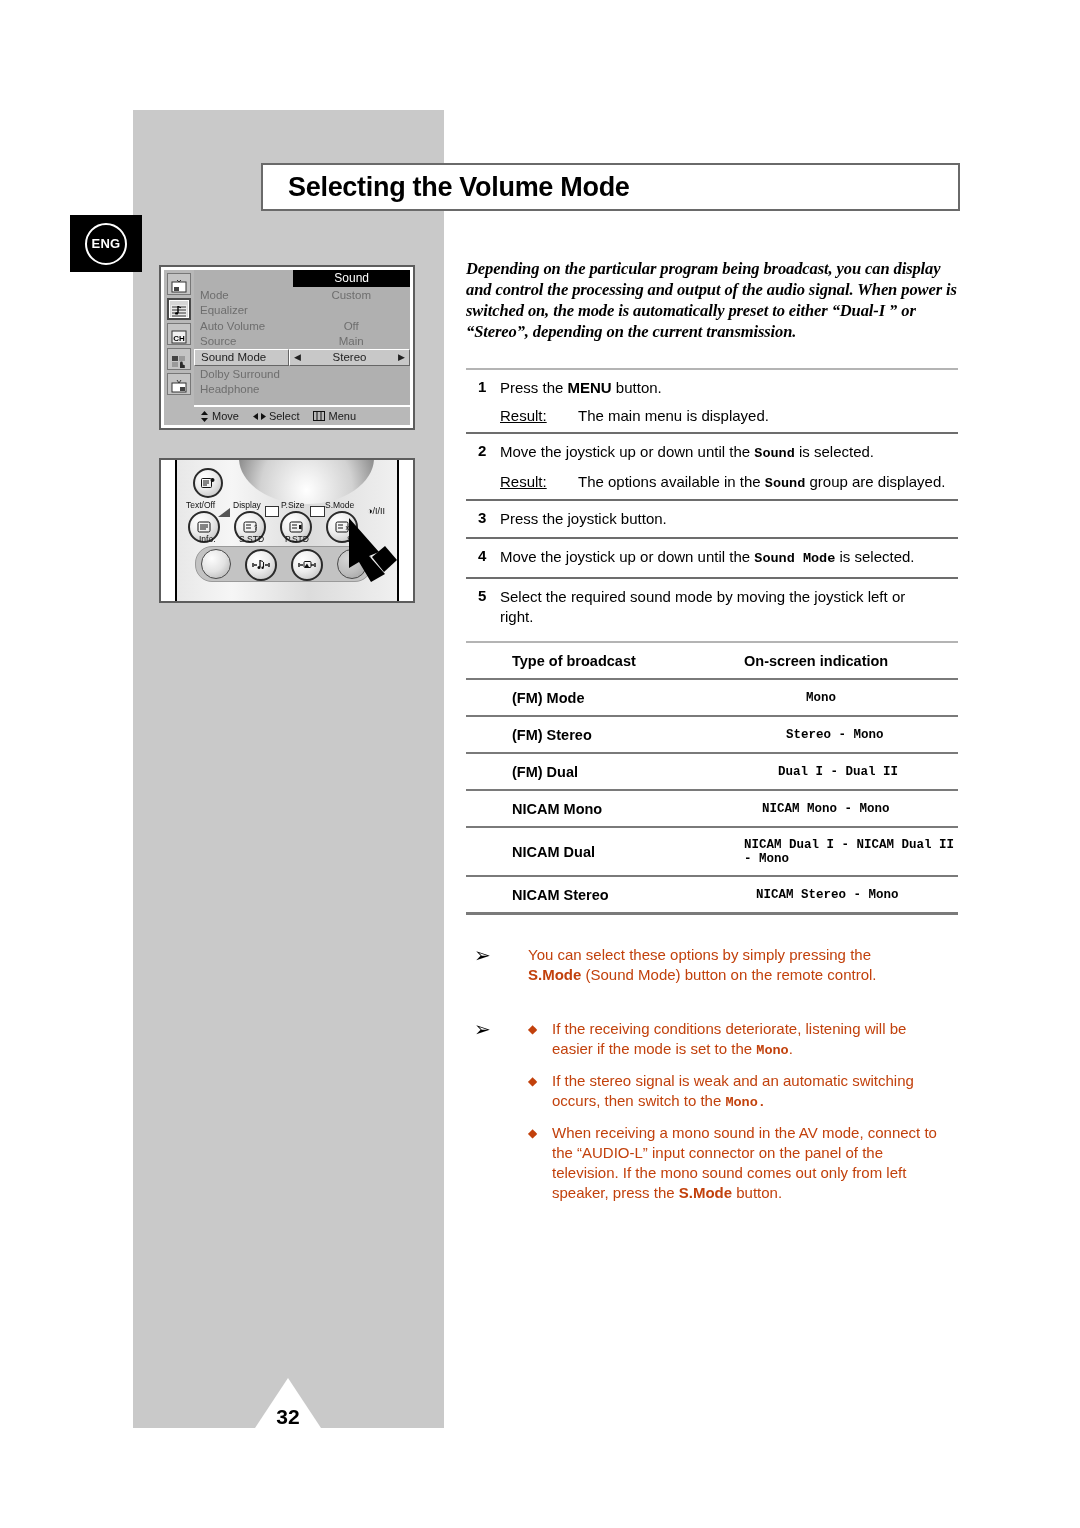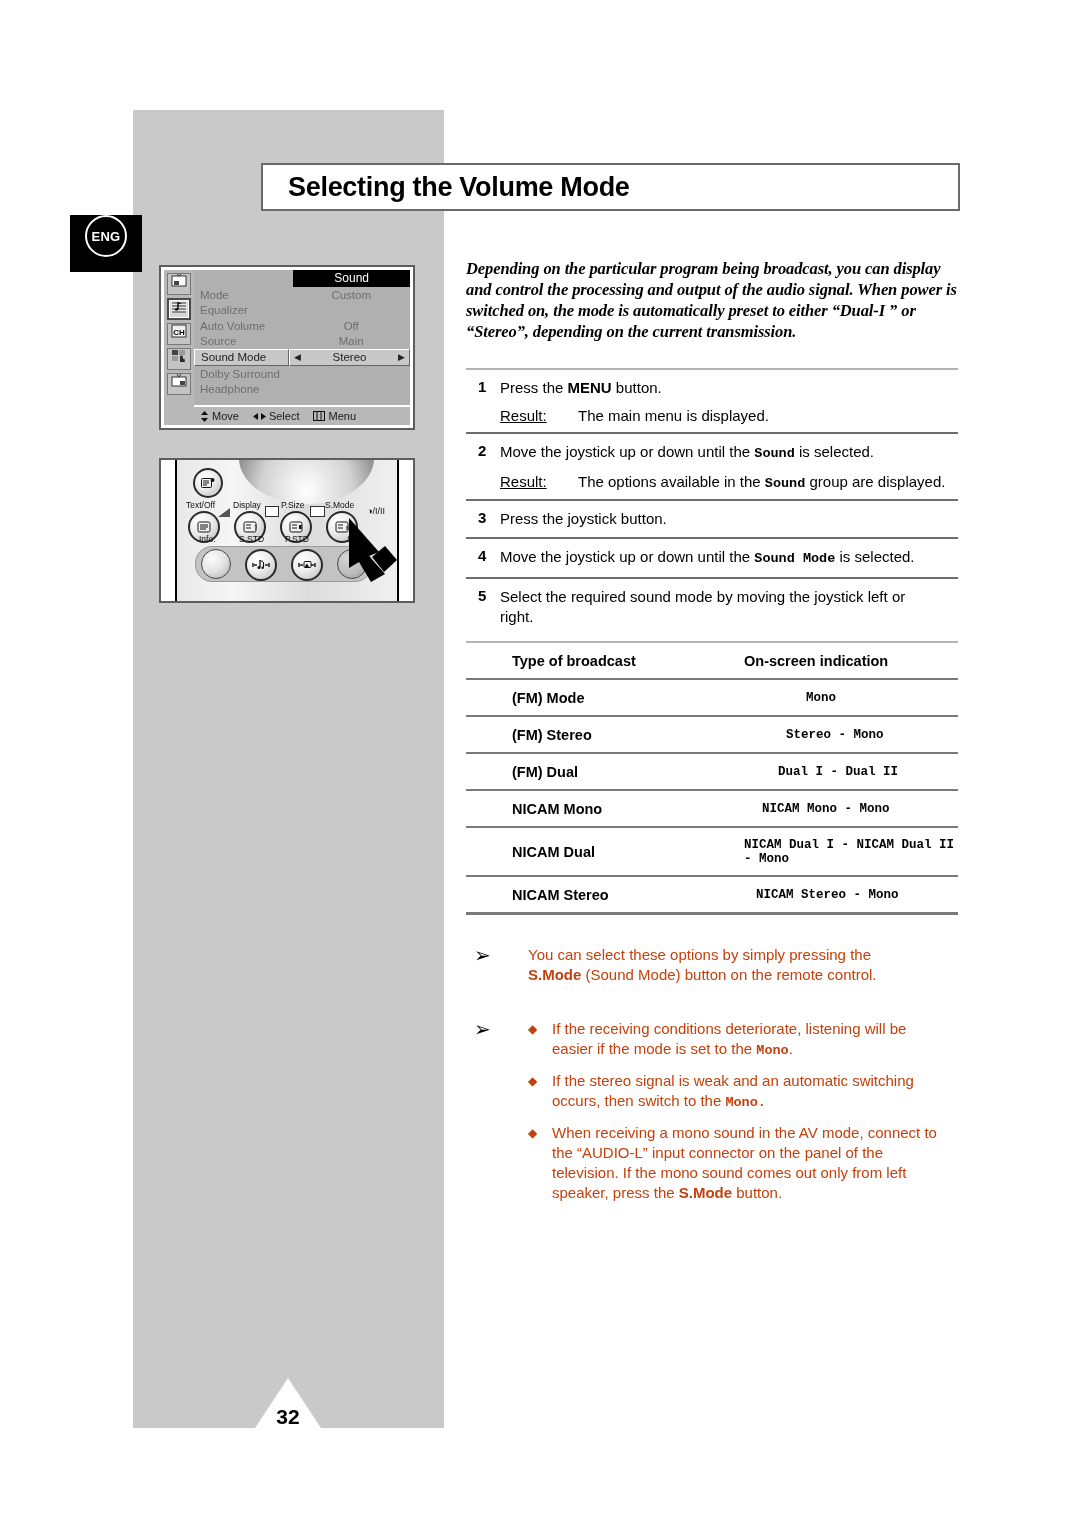--- a/index.html
+++ b/index.html
@@ -27,20 +27,21 @@
 
   
   #eng-badge {
     position: absolute;
     left: 70px;
     top: 215px;
     width: 72px;
     height: 57px;
     background: #000000;
     display: flex;
+    align-items: center;
     justify-content: center;
   }
   #eng-badge .eng-circle {
     width: 38px;
     height: 38px;
     border: 2px solid #ffffff;
     border-radius: 50%;
     color: #ffffff;
     font-size: 13px;
     font-weight: bold;
@@ -98,21 +99,21 @@
     align-items: center;
     gap: 3px;
   }
   .osd-icon {
     width: 24px;
     height: 22px;
     background: #c4c4c4;
     border: 1px solid #777;
     box-sizing: border-box;
     display: flex;
-    align-items: flex-start;
+    align-items: flex-end;
     justify-content: center;
     position: relative;
   }
   .osd-icon.selected {
     background: #d6d6d6;
     border: 2px solid #4a4a4a;
     box-shadow: inset 0 0 0 1px #fff;
   }
   .osd-icon svg { display: block; }
 

